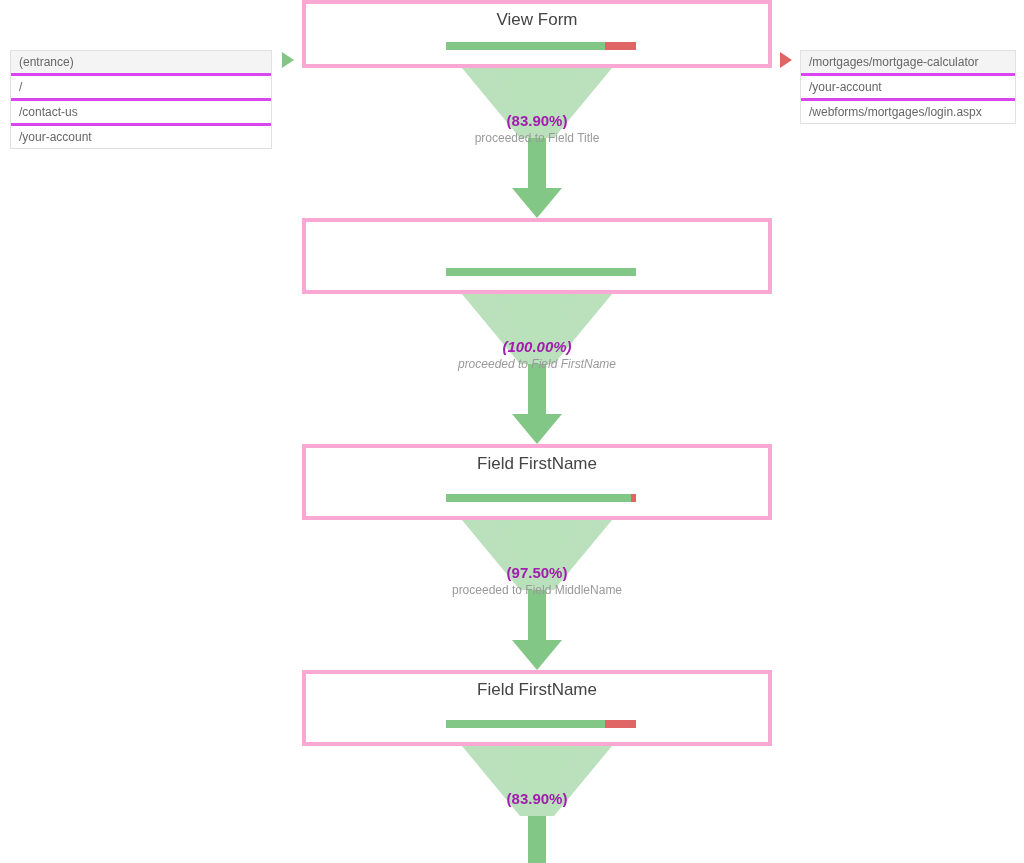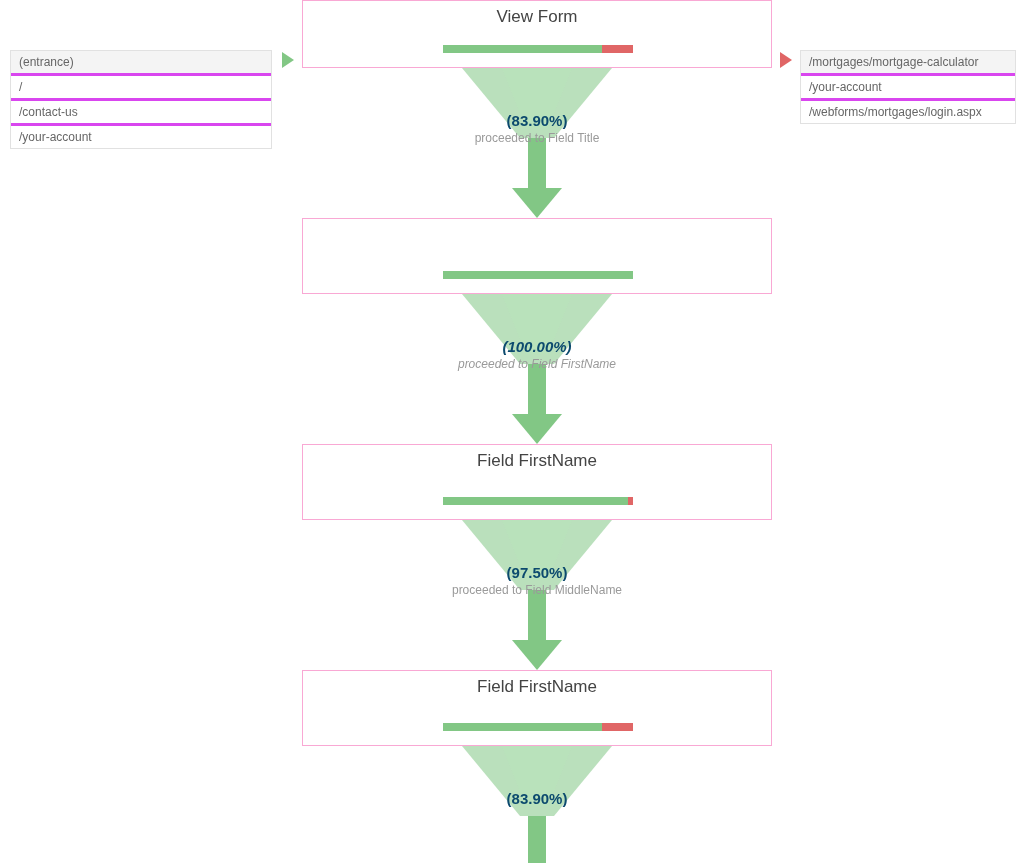--- a/index.html
+++ b/index.html
@@ -50,21 +50,21 @@
   }
   .side-arrow.left  { left: 282px; border-left: 12px solid #82c785; }
   .side-arrow.right { left: 780px; border-left: 12px solid #e06666; }
 
   
   .stage {
     position: absolute;
     left: 302px;
     width: 470px;
     height: 76px;
-    border: 1px solid #f9a8d4;
+    border: 4px solid #f9a8d4;
     background: #fff;
     text-align: center;
   }
   .stage.first { top: 0; height: 68px; }
   .stage .title {
     font-size: 17px;
     font-weight: 400;
     color: #444;
     padding-top: 6px;
   }
@@ -93,21 +93,21 @@
   .funnel svg {
     position: absolute;
     left: 0; top: 0;
     width: 470px;
     height: 150px;
   }
   .funnel .pct {
     position: relative;
     font-size: 15px;
     font-weight: 700;
-    color: #0c4a6e;
+    color: #a21caf;
     padding-top: 44px;
   }
   .funnel .sub {
     position: relative;
     font-size: 12px;
     color: #9a9a9a;
     padding-top: 2px;
   }
 </style>
 </head>

